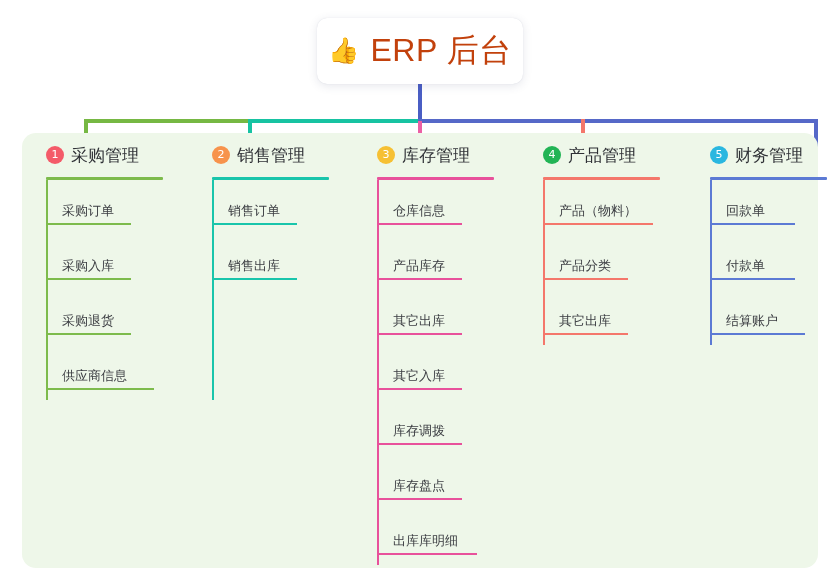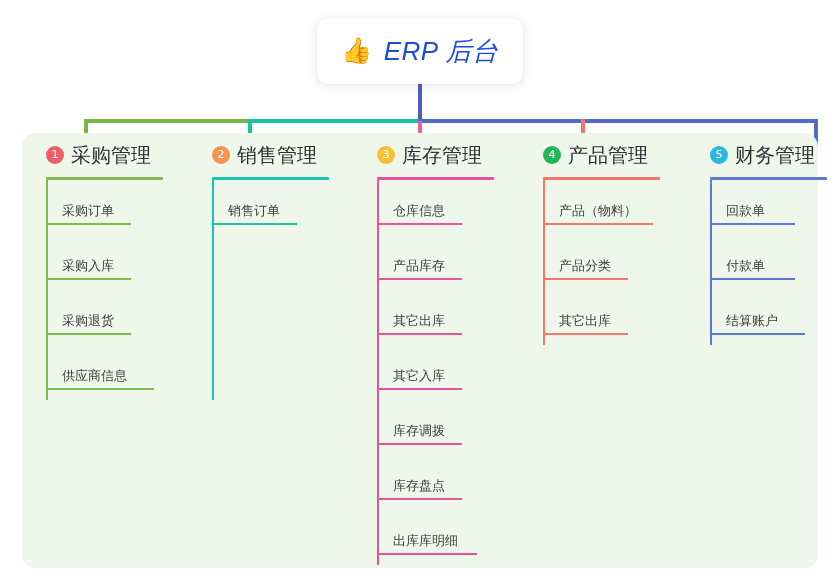--- a/index.html
+++ b/index.html
@@ -33,25 +33,24 @@
     box-sizing: border-box;
   }
   #root-card .thumb {
     font-size: 25px;
     line-height: 1;
     color: #f0b429;
     display: block;
     margin-top: -2px;
   }
   #root-card .root-title {
-    font-size: 26px;
-    color: #1d4ed8;
+    font-size: 32px;
+    color: #c2410c;
     letter-spacing: 0.5px;
     white-space: nowrap;
-    font-style: italic;
   }
 
   
   #connectors {
     position: absolute;
     left: 0;
     top: 0;
     width: 839px;
     height: 588px;
     pointer-events: none;
@@ -86,21 +85,21 @@
     height: 18px;
     border-radius: 50%;
     color: #ffffff;
     font-size: 11px;
     line-height: 18px;
     text-align: center;
     flex: none;
     font-family: "DejaVu Sans", sans-serif;
   }
   .col-title {
-    font-size: 20px;
+    font-size: 17px;
     color: #2f3136;
     white-space: nowrap;
   }
   .head-rule {
     height: 3px;
     margin-top: 9px;
     border-radius: 1px;
   }
 
   .items {
@@ -193,20 +192,24 @@
     <span class="badge" style="background:#f7934c;">2</span>
     <span class="col-title">销售管理</span>
   </div>
   <div class="head-rule" style="background:#19c5ab; width:117px; margin-left:16px;"></div>
   <div class="items">
     <div class="rail" style="background:#19c5ab; height:220px;"></div>
     <div class="item">
       <span class="item-label">销售订单</span>
       <span class="item-rule" style="background:#19c5ab;"></span>
     </div>
+    <div class="item">
+      <span class="item-label">销售出库</span>
+      <span class="item-rule" style="background:#19c5ab;"></span>
+    </div>
   </div>
 </div>
 
 <div class="column" style="left:361px; width:160px;">
   <div class="col-head">
     <span class="badge" style="background:#f6c033;">3</span>
     <span class="col-title">库存管理</span>
   </div>
   <div class="head-rule" style="background:#e8519b; width:117px; margin-left:16px;"></div>
   <div class="items">

